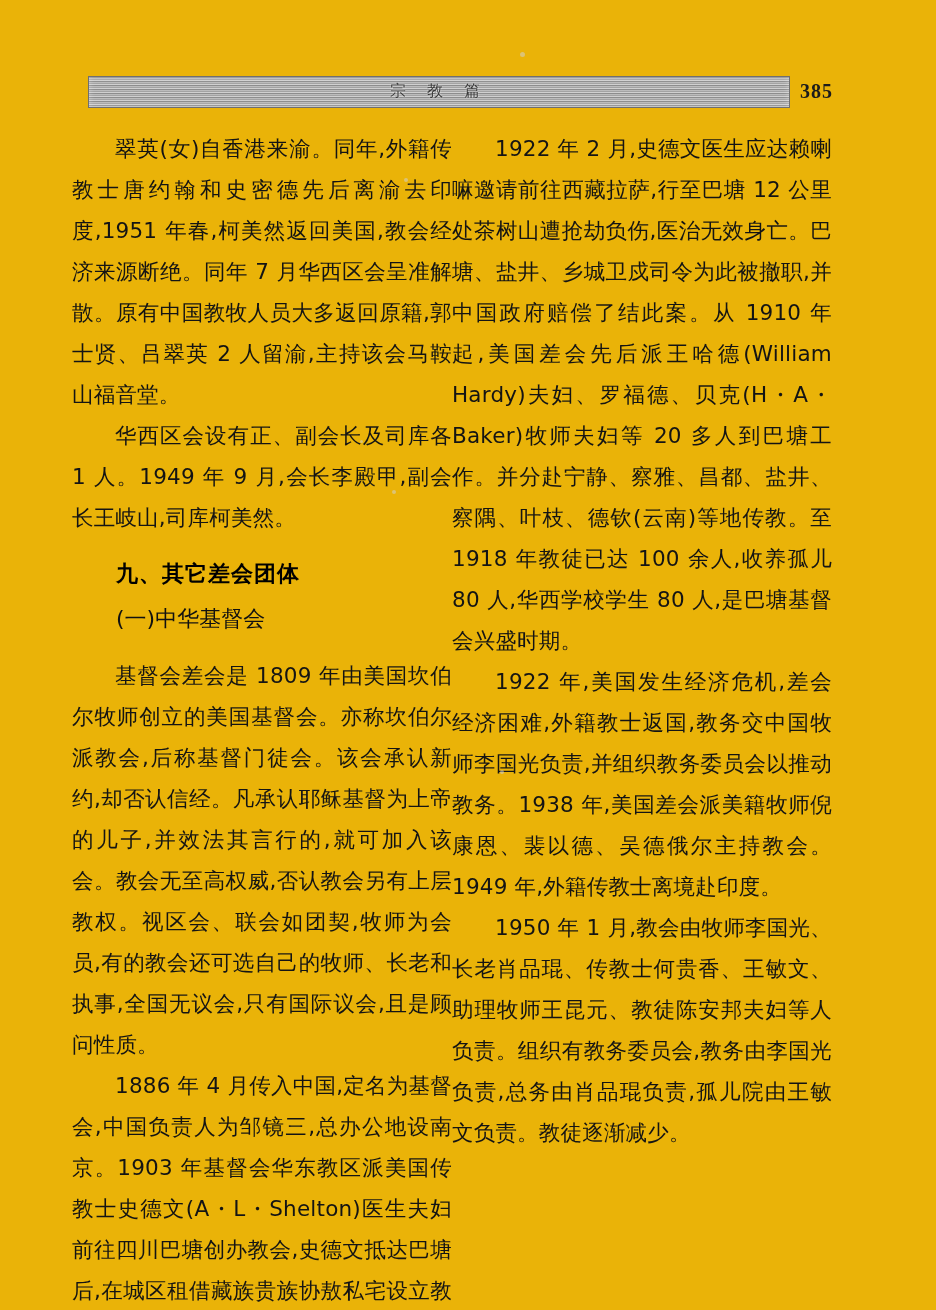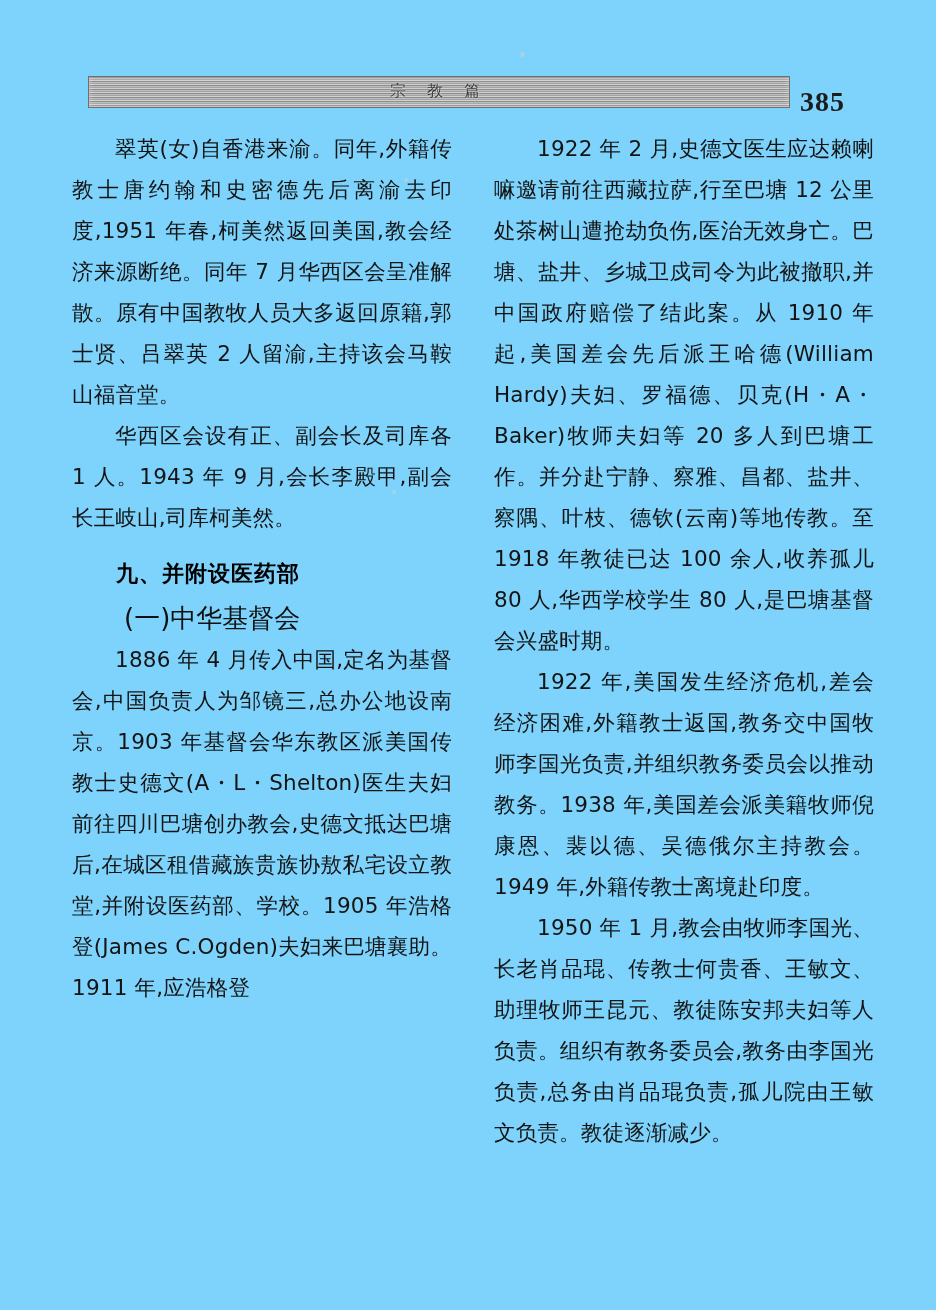--- a/index.html
+++ b/index.html
@@ -11,21 +11,21 @@
     width: 936px;
     height: 1310px;
     position: relative;
     font-family: "DejaVu Sans", "Liberation Sans", sans-serif;
     color: #111111;
     overflow: hidden;
   }
   .page {
     position: absolute;
     inset: 0;
-    background: #7dd3fc;
+    background: #eab308;
   }
   
   .header {
     position: absolute;
     left: 0;
     right: 0;
     top: 76px;
     height: 40px;
   }
   .header-band {
@@ -52,36 +52,35 @@
     text-align: center;
     font-size: 16px;
     letter-spacing: 8px;
     color: #3a3a3a;
     text-shadow: 0 0 2px rgba(255,255,255,0.8);
     font-family: "DejaVu Sans", "Liberation Sans", sans-serif;
   }
   .page-number {
     position: absolute;
     left: 800px;
-    top: 10px;
-    font-size: 28px;
+    top: 4px;
+    font-size: 20px;
     color: #1c1c1c;
     font-family: "Liberation Serif", serif;
     font-weight: 600;
     letter-spacing: 1px;
   }
   
   .columns {
     position: absolute;
     left: 72px;
     right: 72px;
     top: 128px;
     bottom: 38px;
     display: flex;
-    gap: 42px;
   }
   .column {
     width: 380px;
     flex: 0 0 380px;
   }
   p {
     margin: 0;
     font-size: 21.5px;
     line-height: 41px;
     text-align: justify;
@@ -97,22 +96,22 @@
     margin: 14px 0 2px 0;
     font-size: 22px;
     line-height: 44px;
     font-weight: bold;
     text-indent: 2em;
     font-family: "DejaVu Sans", "Liberation Sans", sans-serif;
     color: #000;
     letter-spacing: 1px;
   }
   h3.subsection {
-    margin: 0 0 0 0;
-    font-size: 26px;
+    margin: 0 0 16px 0;
+    font-size: 22px;
     line-height: 41px;
     font-weight: normal;
     text-indent: 2em;
     font-family: "DejaVu Sans", "Liberation Sans", sans-serif;
     color: #111;
   }
   .speck {
     position: absolute;
     background: #cfcfcf;
     border-radius: 50%;
@@ -128,23 +127,24 @@
     <div class="header-band">
       <div class="header-band-title">宗 教 篇</div>
     </div>
     <div class="page-number">385</div>
   </div>
 
   <div class="columns">
 
     <div class="column">
       <p class="indent">翠英(女)自香港来渝。同年,外籍传教士唐约翰和史密德先后离渝去印度,1951 年春,柯美然返回美国,教会经济来源断绝。同年 7 月华西区会呈准解散。原有中国教牧人员大多返回原籍,郭士贤、吕翠英 2 人留渝,主持该会马鞍山福音堂。</p>
-      <p class="indent">华西区会设有正、副会长及司库各 1 人。1943 年 9 月,会长李殿甲,副会长王岐山,司库柯美然。</p>
-      <h2 class="section">九、并附设医药部</h2>
+      <p class="indent">华西区会设有正、副会长及司库各 1 人。1949 年 9 月,会长李殿甲,副会长王岐山,司库柯美然。</p>
+      <h2 class="section">九、其它差会团体</h2>
       <h3 class="subsection">(一)中华基督会</h3>
+      <p class="indent">基督会差会是 1809 年由美国坎伯尔牧师创立的美国基督会。亦称坎伯尔派教会,后称基督门徒会。该会承认新约,却否认信经。凡承认耶稣基督为上帝的儿子,并效法其言行的,就可加入该会。教会无至高权威,否认教会另有上层教权。视区会、联会如团契,牧师为会员,有的教会还可选自己的牧师、长老和执事,全国无议会,只有国际议会,且是顾问性质。</p>
       <p class="indent">1886 年 4 月传入中国,定名为基督会,中国负责人为邹镜三,总办公地设南京。1903 年基督会华东教区派美国传教士史德文(A・L・Shelton)医生夫妇前往四川巴塘创办教会,史德文抵达巴塘后,在城区租借藏族贵族协敖私宅设立教堂,并附设医药部、学校。1905 年浩格登(James C.Ogden)夫妇来巴塘襄助。1911 年,应浩格登</p>
     </div>
 
     <div class="column">
       <p class="indent">1922 年 2 月,史德文医生应达赖喇嘛邀请前往西藏拉萨,行至巴塘 12 公里处茶树山遭抢劫负伤,医治无效身亡。巴塘、盐井、乡城卫戍司令为此被撤职,并中国政府赔偿了结此案。从 1910 年起,美国差会先后派王哈德(William Hardy)夫妇、罗福德、贝克(H・A・Baker)牧师夫妇等 20 多人到巴塘工作。并分赴宁静、察雅、昌都、盐井、察隅、叶枝、德钦(云南)等地传教。至 1918 年教徒已达 100 余人,收养孤儿 80 人,华西学校学生 80 人,是巴塘基督会兴盛时期。</p>
       <p class="indent">1922 年,美国发生经济危机,差会经济困难,外籍教士返国,教务交中国牧师李国光负责,并组织教务委员会以推动教务。1938 年,美国差会派美籍牧师倪康恩、裴以德、吴德俄尔主持教会。1949 年,外籍传教士离境赴印度。</p>
       <p class="indent">1950 年 1 月,教会由牧师李国光、长老肖品琨、传教士何贵香、王敏文、助理牧师王昆元、教徒陈安邦夫妇等人负责。组织有教务委员会,教务由李国光负责,总务由肖品琨负责,孤儿院由王敏文负责。教徒逐渐减少。</p>
 
     </div>
 

